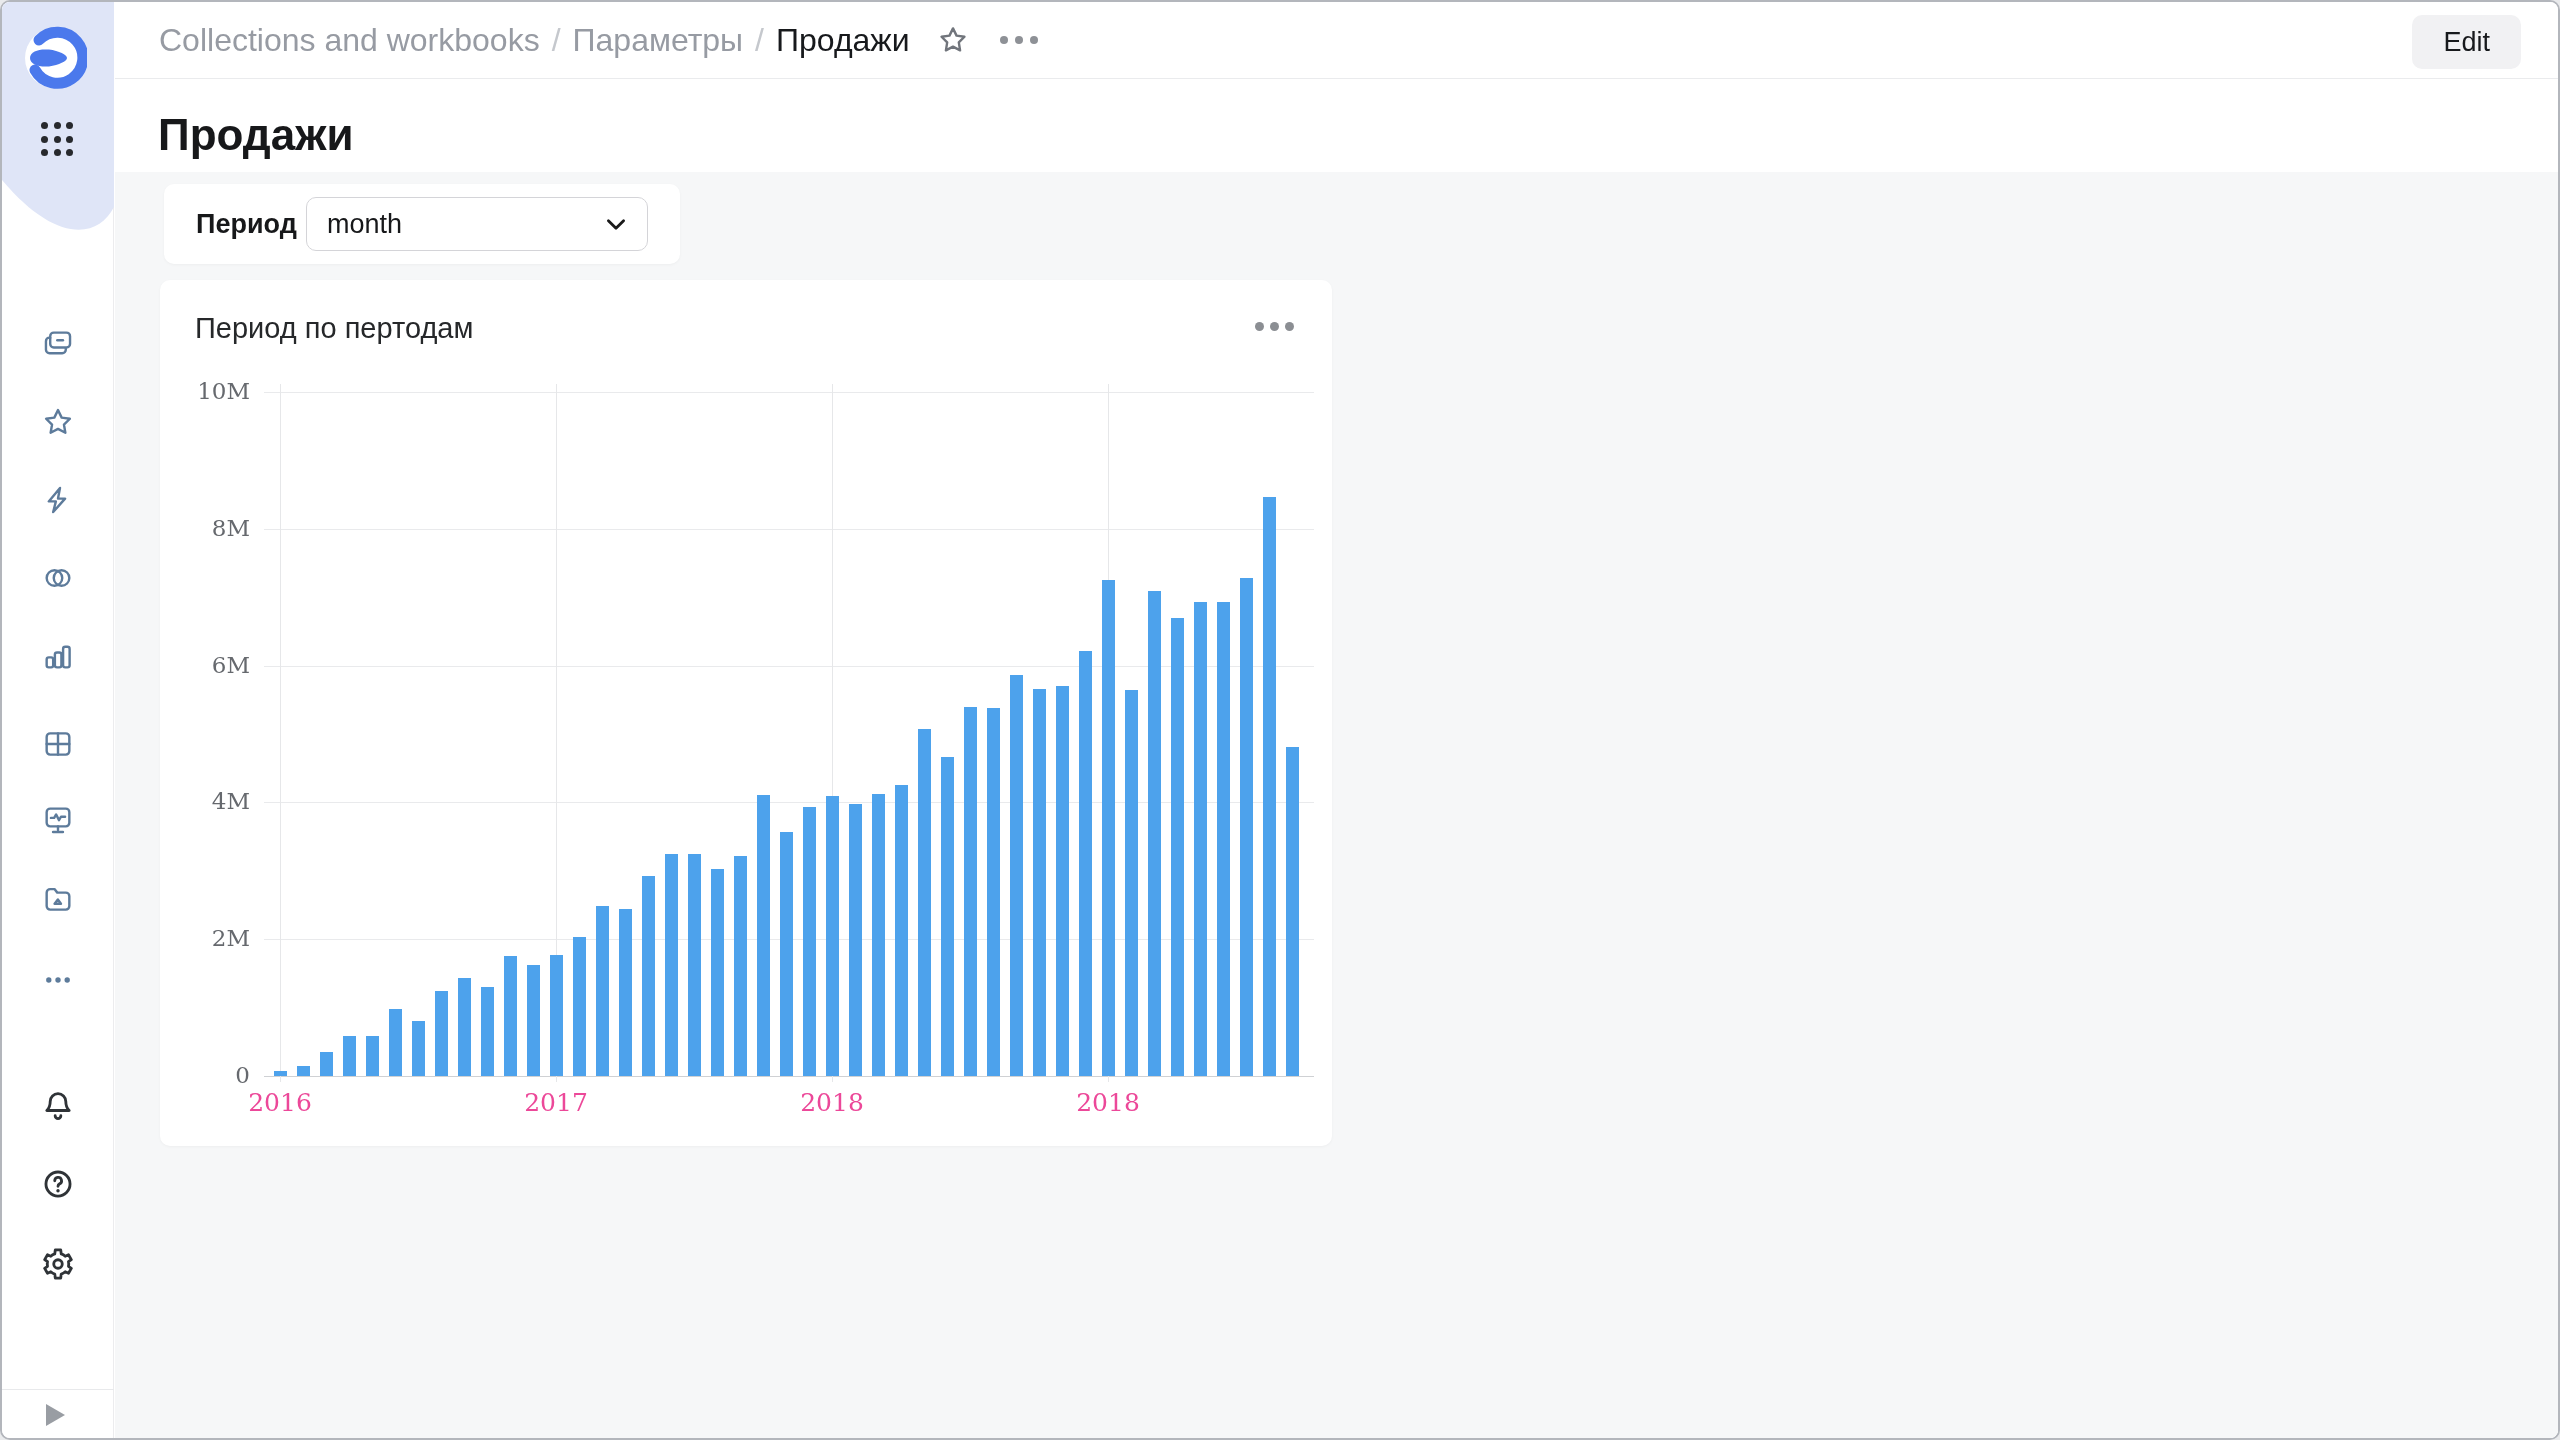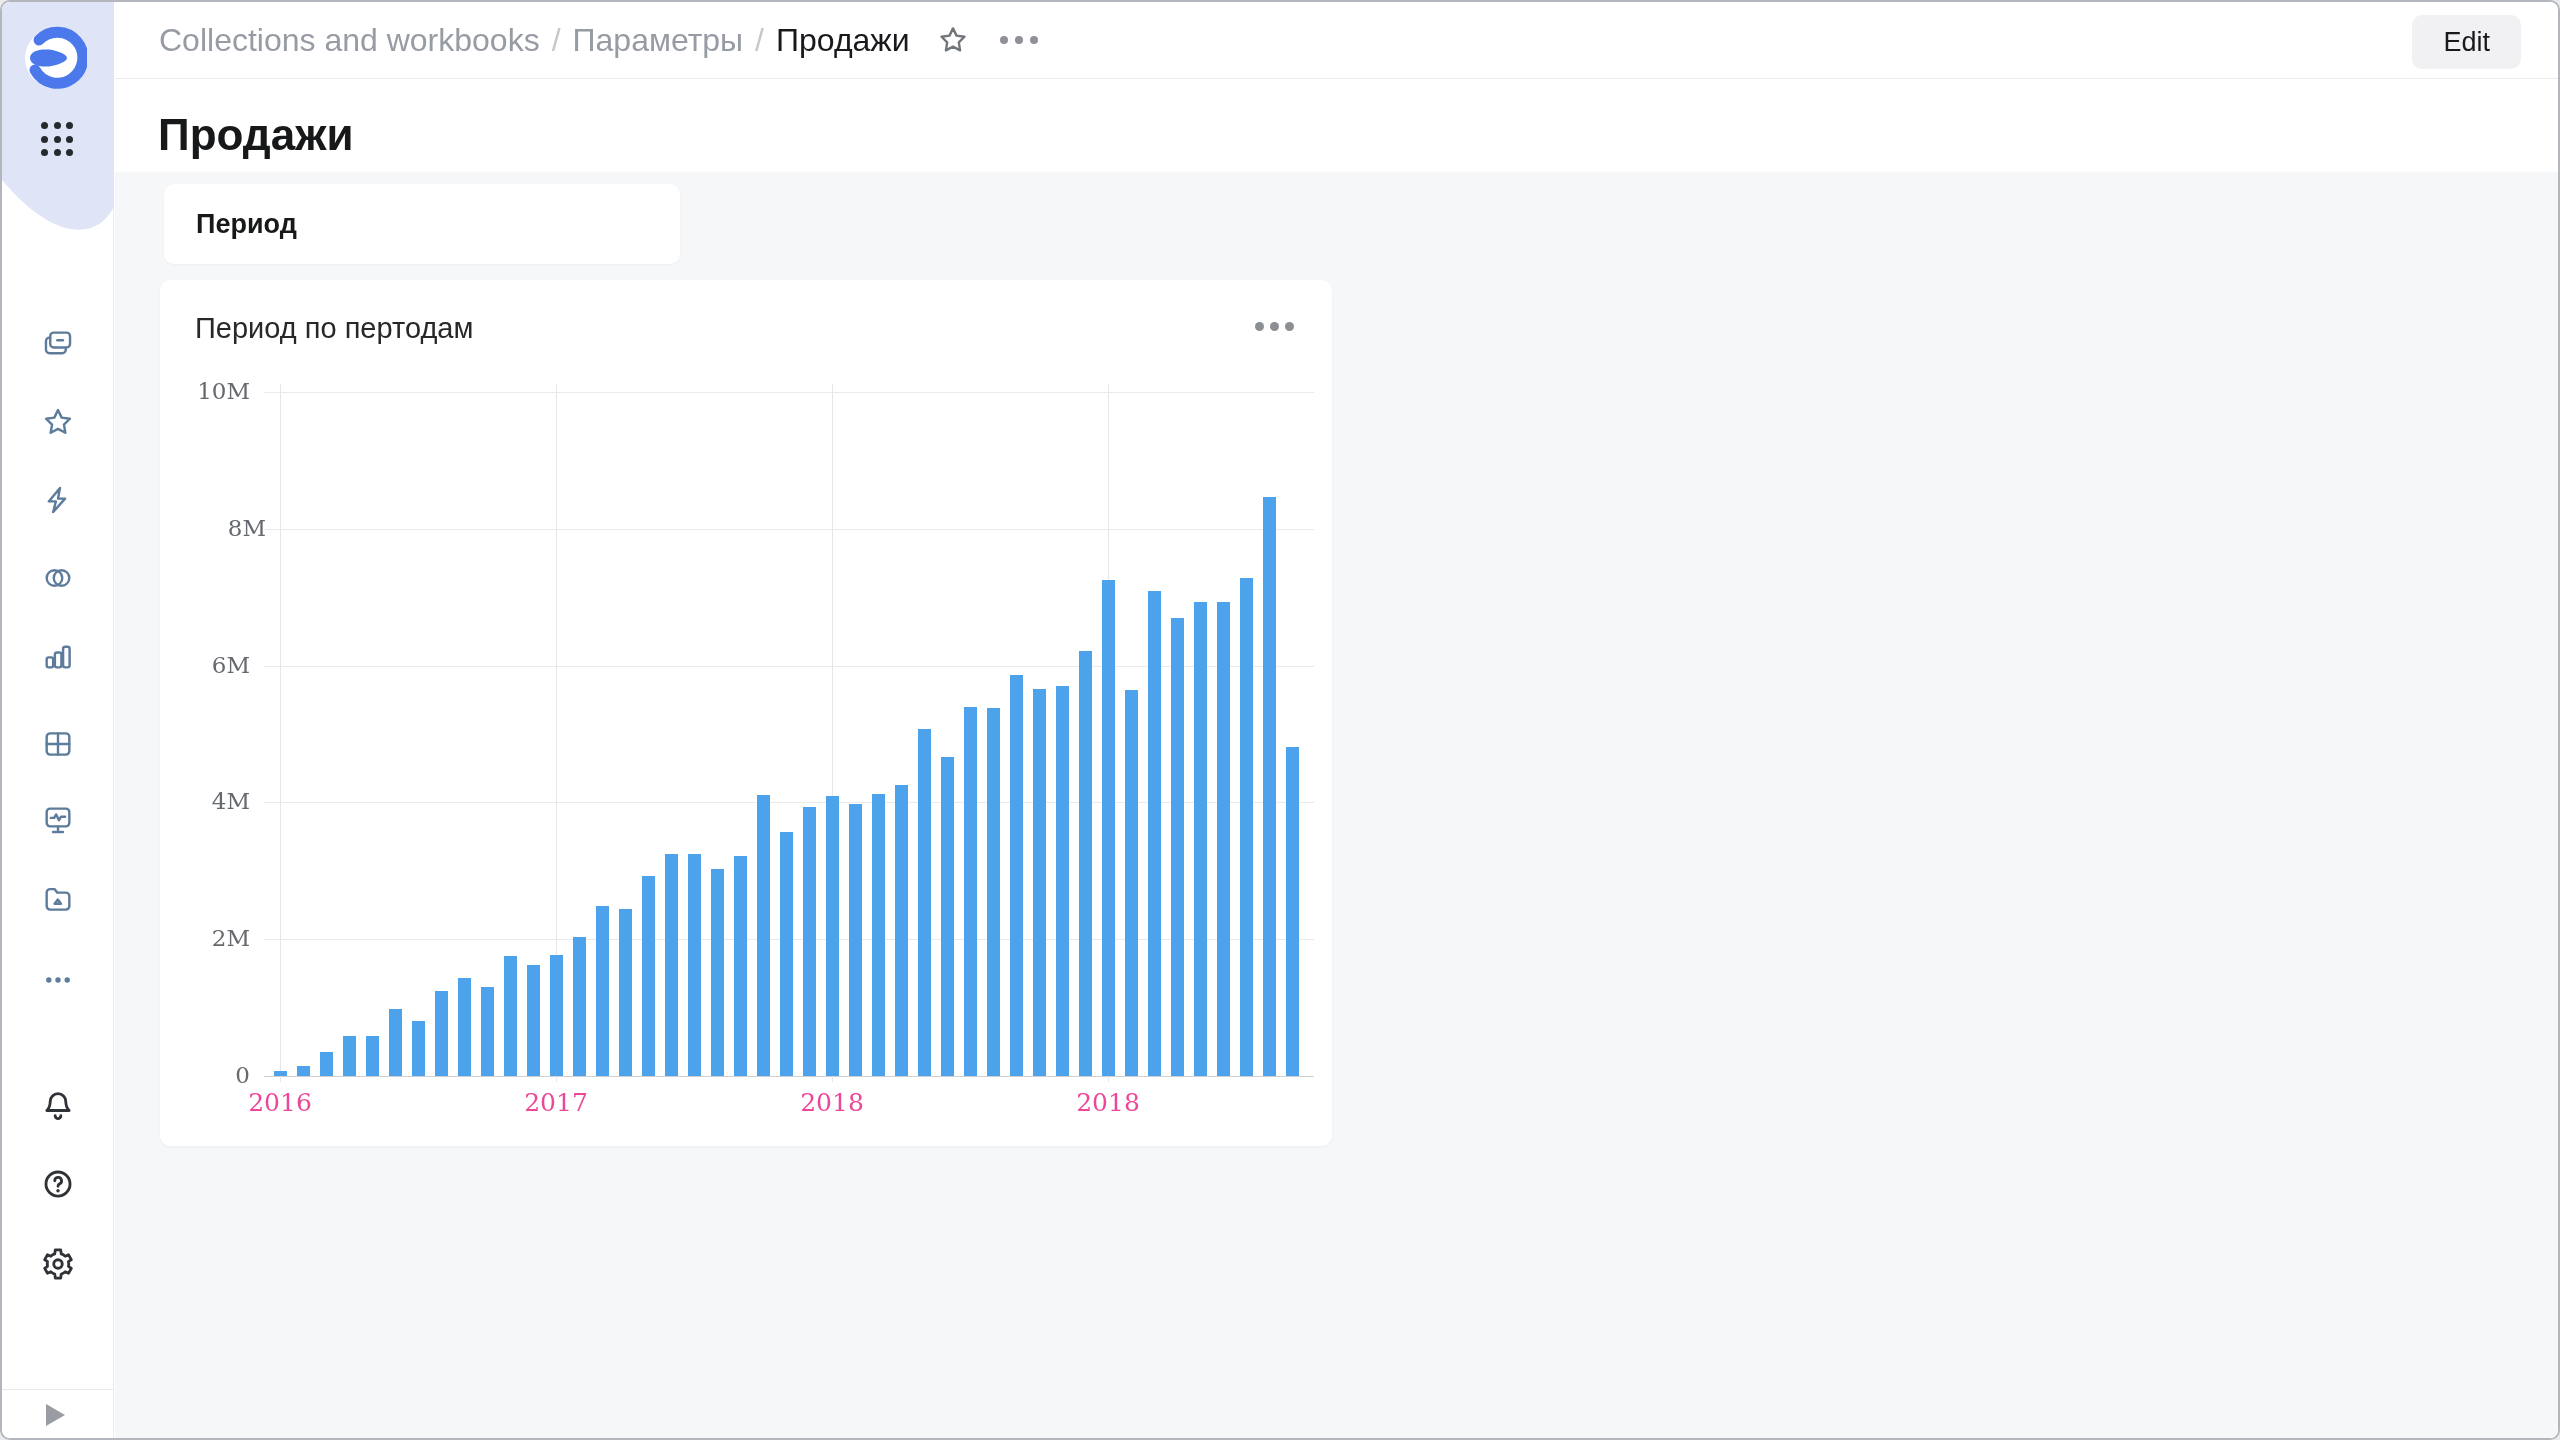--- a/index.html
+++ b/index.html
@@ -194,40 +194,46 @@
       </div>
     <button class="edit-btn">Edit</button>
   </header>
 
   <main class="main">
     <div class="dash-bg"></div>
     <h1 class="page-title">Продажи</h1>
 
     <div class="filter-card">
       <span class="filter-label">Период</span>
+      <div class="filter-select">
+        <span class="val">month</span>
+        <svg class="chev" viewBox="0 0 24 24">
+          <path d="M5 9l7 7 7-7" fill="none" stroke="#1a1a1a" stroke-width="2.6" stroke-linecap="round" stroke-linejoin="round"></path>
+        </svg>
+      </div>
     </div>
 
     <div class="chart-card">
       <div class="chart-title">Период по пертодам</div>
       <div class="card-dots">
           <i></i>
           <i></i>
           <i></i>
         </div>
       <div id="chart-plot" style="position:absolute;left:0;top:0;right:0;bottom:0;">
           <div class="gridline-h zero" style="left: 104px; top: 796px; width: 1050px;"></div>
           <div class="y-label" style="left: 0px; top: 782px;">0</div>
           <div class="gridline-h" style="left: 104px; top: 659.2px; width: 1050px;"></div>
           <div class="y-label" style="left: 0px; top: 645.2px;">2M</div>
           <div class="gridline-h" style="left: 104px; top: 522.4px; width: 1050px;"></div>
           <div class="y-label" style="left: 0px; top: 508.4px;">4M</div>
           <div class="gridline-h" style="left: 104px; top: 385.6px; width: 1050px;"></div>
           <div class="y-label" style="left: 0px; top: 371.6px;">6M</div>
           <div class="gridline-h" style="left: 104px; top: 248.8px; width: 1050px;"></div>
-          <div class="y-label" style="left: 16px; top: 234.8px;">8M</div>
+          <div class="y-label" style="left: 0px; top: 234.8px;">8M</div>
           <div class="gridline-h" style="left: 104px; top: 112px; width: 1050px;"></div>
           <div class="y-label" style="left: 0px; top: 98px;">10M</div>
           <div class="gridline-year" style="left: 120px; top: 104px; height: 698px;"></div>
           <div class="x-label" style="left: 60px; top: 808px;">2016</div>
           <div class="gridline-year" style="left: 396px; top: 104px; height: 698px;"></div>
           <div class="x-label" style="left: 336px; top: 808px;">2017</div>
           <div class="gridline-year" style="left: 672px; top: 104px; height: 698px;"></div>
           <div class="x-label" style="left: 612px; top: 808px;">2018</div>
           <div class="gridline-year" style="left: 948px; top: 104px; height: 698px;"></div>
           <div class="x-label" style="left: 888px; top: 808px;">2018</div>

